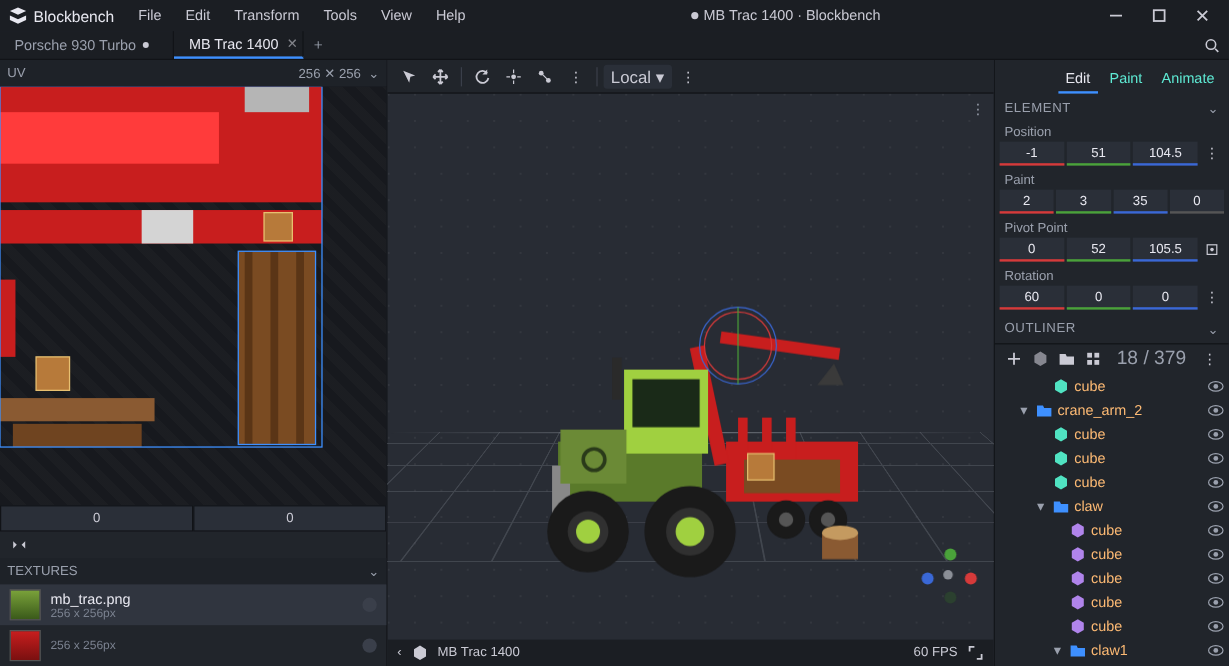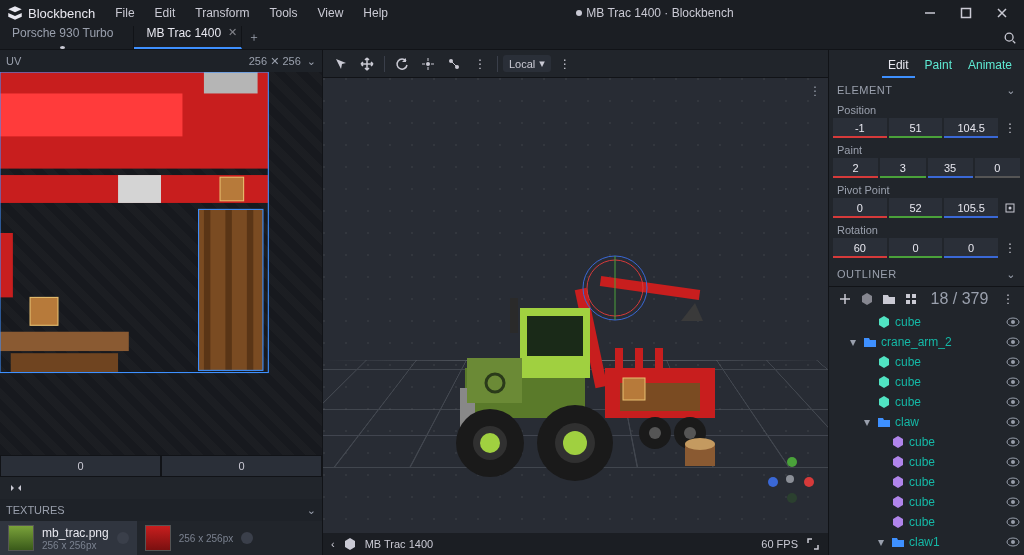--- a/index.html
+++ b/index.html
@@ -12,21 +12,21 @@
 .app-name { font-size: 13px; font-weight: 500; color: #e8e8f0; margin-right: 8px; }
 .menu-item { padding: 3px 8px; font-size: 12px; color: #cacad4; cursor: pointer; }
 .title-center { display: flex; align-items: center; gap: 4px; font-size: 12px; color: #cacad4; }
 .title-center .dot { width: 6px; height: 6px; background: #cacad4; border-radius: 50%; }
 .window-controls { display: flex; align-items: center; gap: 4px; }
 .win-btn { width: 32px; height: 24px; display: flex; align-items: center; justify-content: center; color: #cacad4; cursor: pointer; }
 
 
 .tabbar { height: 24px; background: #1b1e23; display: flex; align-items: center; justify-content: space-between; border-bottom: 1px solid #111317; }
 .tabs { display: flex; height: 100%; }
-.tab { padding: 0 20px 0 12px; height: 100%; display: flex; align-items: center; gap: 6px; font-size: 12px; color: #9aa0ad; border-right: 1px solid #111317; position: relative; cursor: pointer; flex-direction: column; }
+.tab { padding: 0 20px 0 12px; height: 100%; display: flex; align-items: center; gap: 6px; font-size: 12px; color: #9aa0ad; border-right: 1px solid #111317; position: relative; cursor: pointer; }
 .tab.active { color: #e8e8f0; border-bottom: 2px solid #3e90ff; }
 .tab .dot-indicator { width: 5px; height: 5px; background: #cacad4; border-radius: 50%; }
 .tab .close { position: absolute; right: 4px; font-size: 11px; opacity: 0.5; }
 .tab-add { width: 24px; height: 100%; display: flex; align-items: center; justify-content: center; cursor: pointer; color: #9aa0ad; }
 .search-global { width: 28px; height: 24px; display: flex; align-items: center; justify-content: center; color: #cacad4; cursor: pointer; }
 
 
 .main { flex: 1; display: flex; overflow: hidden; }
 
 
@@ -36,35 +36,35 @@
 .panel-header .chev { cursor: pointer; }
 .uv-display { flex: 1; position: relative; background: #17191e; overflow: hidden; }
 .uv-display .checker { position:absolute; inset:0; background-image:
   repeating-linear-gradient(45deg, transparent 0 8px, rgba(255,255,255,0.02) 8px 16px); }
 .uv-canvas { position: absolute; inset: 0; }
 .uv-sliders { height: 22px; display: flex; }
 .uv-slider { flex: 1; background: #2a2f38; display: flex; align-items: center; justify-content: center; font-size: 11px; color: #cacad4; border: 1px solid #111317; cursor: pointer; }
 .uv-toolbar { height: 22px; display: flex; align-items: center; padding: 0 6px; }
 .ico-btn { width: 20px; height: 20px; display: flex; align-items: center; justify-content: center; color: #cacad4; cursor: pointer; }
 
-.textures-panel { display: flex; flex-direction: row; }
+.textures-panel { display: flex; flex-direction: column; }
 .tex-item { height: 34px; display: flex; align-items: center; padding: 0 8px; gap: 8px; cursor: pointer; }
 .tex-item.active { background: #30353f; }
 .tex-thumb { width: 26px; height: 26px; background: #333; border: 1px solid #555; flex-shrink: 0; }
 .tex-info { display: flex; flex-direction: column; flex: 1; }
 .tex-name { font-size: 12px; color: #e8e8f0; }
 .tex-dim { font-size: 10px; color: #7a818f; }
 .tex-ind { width: 12px; height: 12px; border-radius: 50%; background: #3a3f4a; }
 
 
 .center { flex: 1; display: flex; flex-direction: column; background: #282c34; position: relative; }
 .viewport-toolbar { height: 28px; background: #21252b; display: flex; align-items: center; padding: 0 6px; gap: 2px; border-bottom: 1px solid #111317; }
 .tool-btn { width: 24px; height: 24px; display: flex; align-items: center; justify-content: center; color: #cacad4; cursor: pointer; border-radius: 3px; }
 .tool-sep { width: 1px; height: 16px; background: #3a3f4a; margin: 0 3px; }
-.tool-select { padding: 2px 6px; background: #2a2f38; border-radius: 3px; display: flex; align-items: center; gap: 4px; cursor: pointer; font-size: 11px; }
+.tool-select { padding: 2px 6px; background: #2a2f38; border-radius: 3px; display: flex; gap: 4px; cursor: pointer; font-size: 14px; }
 .viewport { flex: 1; position: relative; overflow: hidden; }
 .viewport .dots { position:absolute; inset:0; background:
   radial-gradient(circle at 1px 1px, rgba(255,255,255,0.05) 1px, transparent 0);
   background-size: 22px 22px; }
 .viewport .horizon { position:absolute; left:0; right:0; top:62%; height:1px; background: linear-gradient(90deg, transparent, #6b7078, transparent); }
 .viewport .grid-floor { position:absolute; left:50%; top:62%; width:820px; height:230px; transform: translateX(-50%) perspective(640px) rotateX(72deg); transform-origin: top;
   background-image: repeating-linear-gradient(0deg,#51565f 0 1px, transparent 1px 50px),
                     repeating-linear-gradient(90deg,#51565f 0 1px, transparent 1px 50px);
   opacity: 0.6; }
 .viewport-overlay-left { position:absolute; right:4px; top:4px; width:18px; height:18px; display:flex; align-items:center; justify-content:center; color:#9aa0ad; cursor:pointer; }
@@ -100,21 +100,21 @@
 .outliner-toolbar { height: 24px; display: flex; align-items: center; padding: 0 6px; gap: 2px; justify-content: space-between; border-top: 1px solid #111317; }
 .outliner-toolbar .left-tools { display:flex; gap:2px; }
 .cube-count { font-size: 16px; color: #9aa0ad; }
 .outliner-list { flex: 1; overflow-y: auto; padding-top: 2px; font-size: 12px; }
 .outliner-list::-webkit-scrollbar { width: 6px; }
 .outliner-list::-webkit-scrollbar-thumb { background: #3a3f4a; }
 .tree-item { height: 20px; display: flex; align-items: center; padding: 0 4px 0 0; gap: 4px; cursor: pointer; }
 .tree-item .indent { flex-shrink: 0; }
 .tree-item .toggle { width: 12px; text-align:center; color:#9aa0ad; flex-shrink:0; }
 .tree-item .node-icon { width: 14px; height: 14px; flex-shrink:0; display:flex; align-items:center; justify-content:center; }
-.tree-item .node-name { flex: 1; color: #14b8a6; overflow: hidden; text-overflow: ellipsis; white-space: nowrap; }
+.tree-item .node-name { flex: 1; color: #fdba74; overflow: hidden; text-overflow: ellipsis; white-space: nowrap; }
 .tree-item .eye { width: 14px; flex-shrink:0; color:#9aa0ad; }
 .folder-icon { fill:#3e90ff; }
 .cube-icon { fill:#50e3c2; }
 .cube-icon-purple { fill:#b084eb; }
 
 
 .model-hint { position:absolute; left:48%; top:66%; transform:translate(-50%,-50%); width:320px; height:260px; pointer-events:none; }
 
 svg.icon { width: 14px; height: 14px; display: block; }
 

